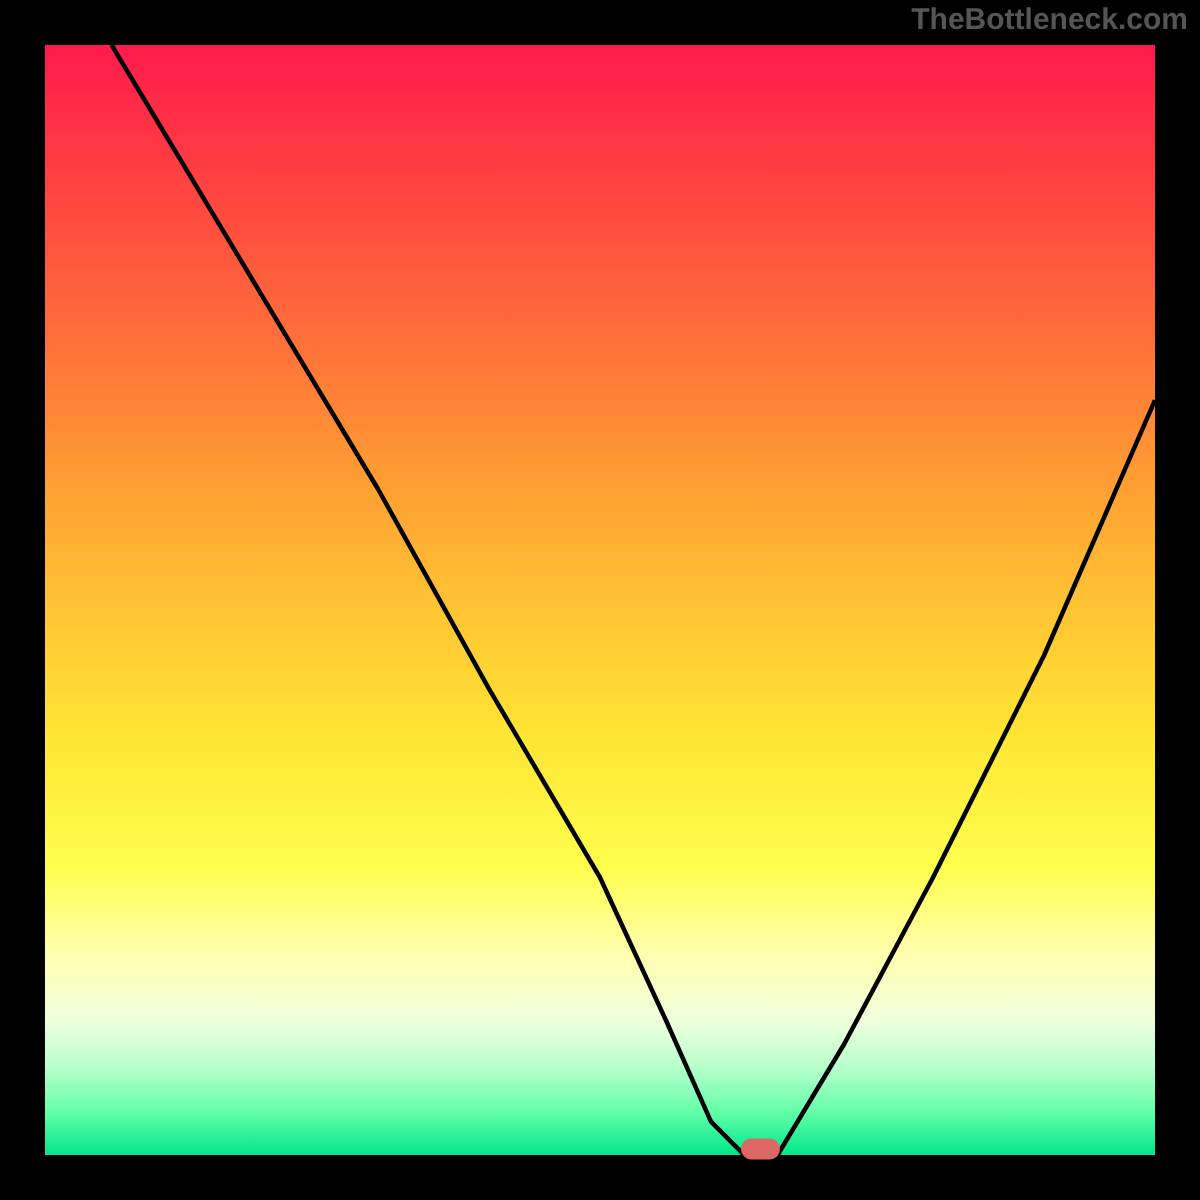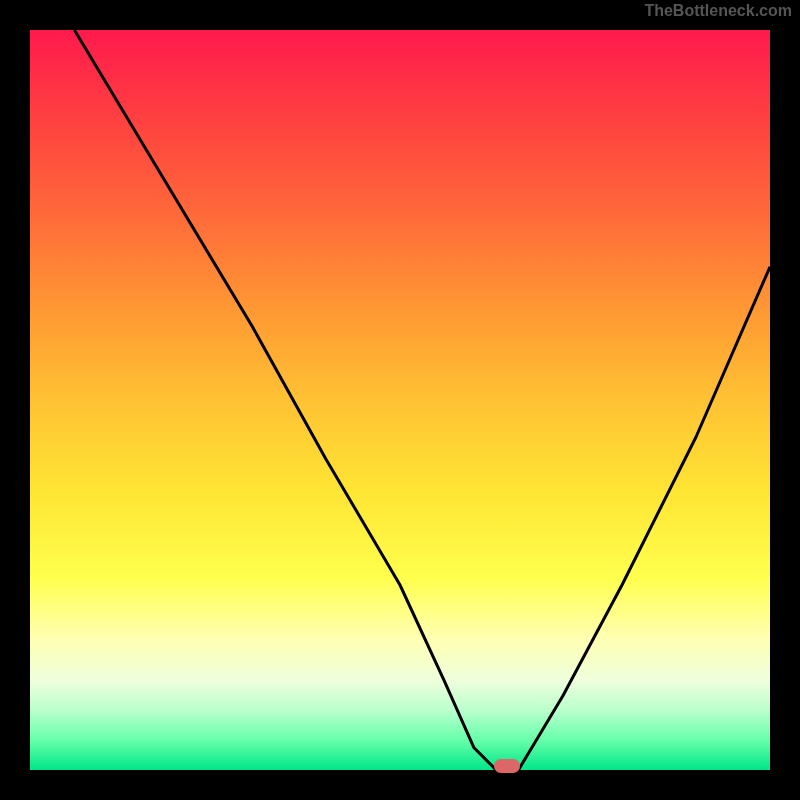--- a/index.html
+++ b/index.html
@@ -14,21 +14,21 @@
   .container {
     position: relative;
     width: 800px;
     height: 800px;
   }
   .watermark {
     position: absolute;
     top: 2px;
     right: 8px;
     color: #555;
-    font-size: 16px;
+    font-size: 20px;
     font-weight: 600;
     z-index: 10;
   }
   .plot-area {
     position: absolute;
     left: 30px;
     top: 30px;
     width: 740px;
     height: 740px;
     background: linear-gradient(to bottom,

